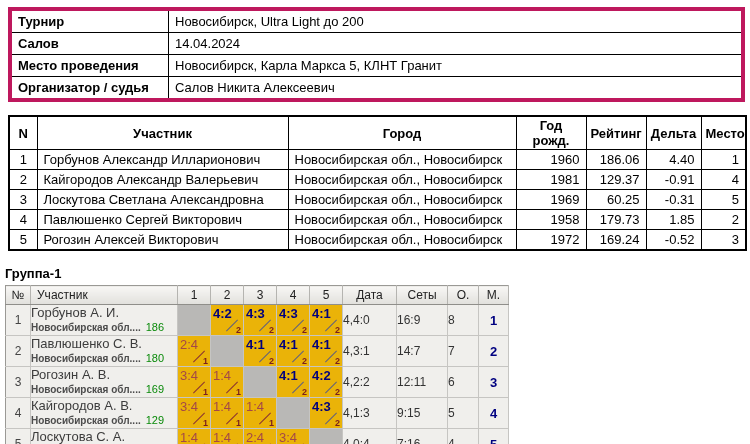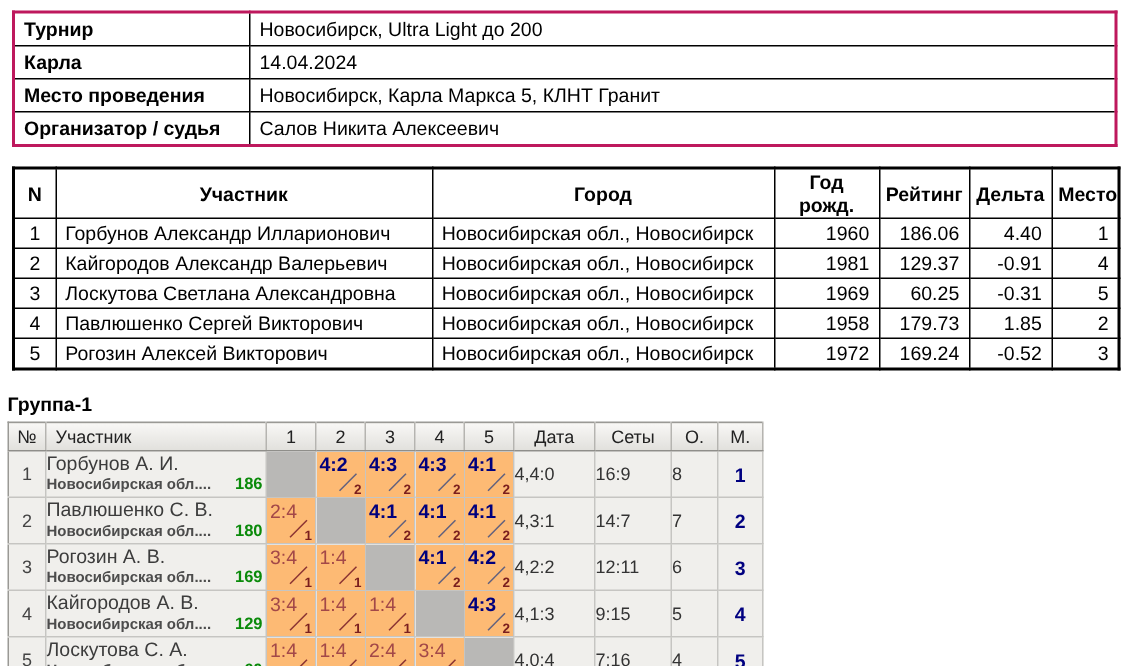--- a/index.html
+++ b/index.html
@@ -1,20 +1,20 @@
 <!DOCTYPE html>
 <html><head>
 <meta charset="utf-8">
 <style>
   html,body { margin:0; padding:0; background:#fff; }
   body { width:750px; height:444px; font-family:"Liberation Sans", sans-serif; overflow:hidden; }
   .page { padding:7px 0 0 8px; }
 
   
-  table.info { border-collapse:collapse; width:737px; table-layout:fixed; border:2px solid #be185d; }
+  table.info { border-collapse:collapse; width:737px; table-layout:fixed; border:4px solid #be185d; }
   table.info td { border:1px solid #000; height:19px; padding:1px 6px; font-size:13px; vertical-align:middle; color:#000; }
   table.info td.lbl { width:144px; font-weight:bold; }
 
   table.plist { border-collapse:collapse; width:737px; margin-top:13px; table-layout:fixed; border:2px solid #000; }
   table.plist th { border:1px solid #000; font-size:13px; font-weight:bold; height:25px; padding:1px 4px; color:#000; }
   table.plist td { border:1px solid #000; font-size:13px; height:17px; padding:1px 6px; color:#000; }
   .txt-c { text-align:center; }
   .txt-r { text-align:right; }
 
   
@@ -24,22 +24,22 @@
                    border-bottom:1px solid #8f8e8a; font-size:12px; font-weight:normal; height:18px;
                    color:#222; padding:0; }
   table.group th.h-left { text-align:left; padding-left:6px; }
   table.group td { border-right:1px solid #c6c5c2; border-bottom:1px solid #c6c5c2; padding:0; }
   .g-info { background:#f0efec; }
   .g-num  { text-align:center; font-size:12px; color:#444; }
   .g-name-cell { padding:2px 4px 1px 6px; vertical-align:top; }
   .g-name { font-size:13px; color:#3c3c3c; white-space:nowrap; overflow:hidden; }
   .g-sub  { display:flex; justify-content:space-between; margin-top:1px; align-items:baseline;text-align:center; }
   .g-region { font-size:10px; font-weight:bold; color:#4c4c4c; white-space:nowrap; }
-  .g-rating { font-size:11px; color:#0a8a0a; padding-right:2px;font-weight:bold; }
-  .g-res { position:relative; background:#fdba74; height:30px; }
+  .g-rating { font-size:11px; color:#0a8a0a; padding-right:13px; }
+  .g-res { position:relative; background:#eab308; height:30px; }
   .g-res.self { background:#b9b8b6; }
   .score { position:absolute; top:1px; left:2px; font-size:13px; white-space:nowrap; }
   .win  .score { font-weight:bold; color:#00007d; }
   .loss .score { color:#a34848;text-align:center; }
   .slash { position:absolute; right:3px; bottom:9px; width:16px; height:1px; transform:rotate(-45deg); }
   .win  .slash { background:#60607e; }
   .loss .slash { background:#8a3232; }
   .pts { position:absolute; right:2px; bottom:0; font-size:9px; font-weight:bold; color:#7a1e1e; }
   .g-games, .g-sets, .g-o { font-size:12px; color:#333; }
   .g-m { text-align:center; font-size:13px; font-weight:bold; color:#000080; }
@@ -49,21 +49,21 @@
 
 <div class="page">
 
   <table class="info">
     <tbody>
       <tr>
         <td class="lbl">Турнир</td>
         <td>Новосибирск, Ultra Light до 200</td>
       </tr>
       <tr>
-        <td class="lbl">Карла</td>
+        <td class="lbl">Салов</td>
         <td>14.04.2024</td>
       </tr>
       <tr>
         <td class="lbl">Место проведения</td>
         <td>Новосибирск, Карла Маркса 5, КЛНТ Гранит</td>
       </tr>
       <tr>
         <td class="lbl">Организатор / судья</td>
         <td>Салов Никита Алексеевич</td>
       </tr>

